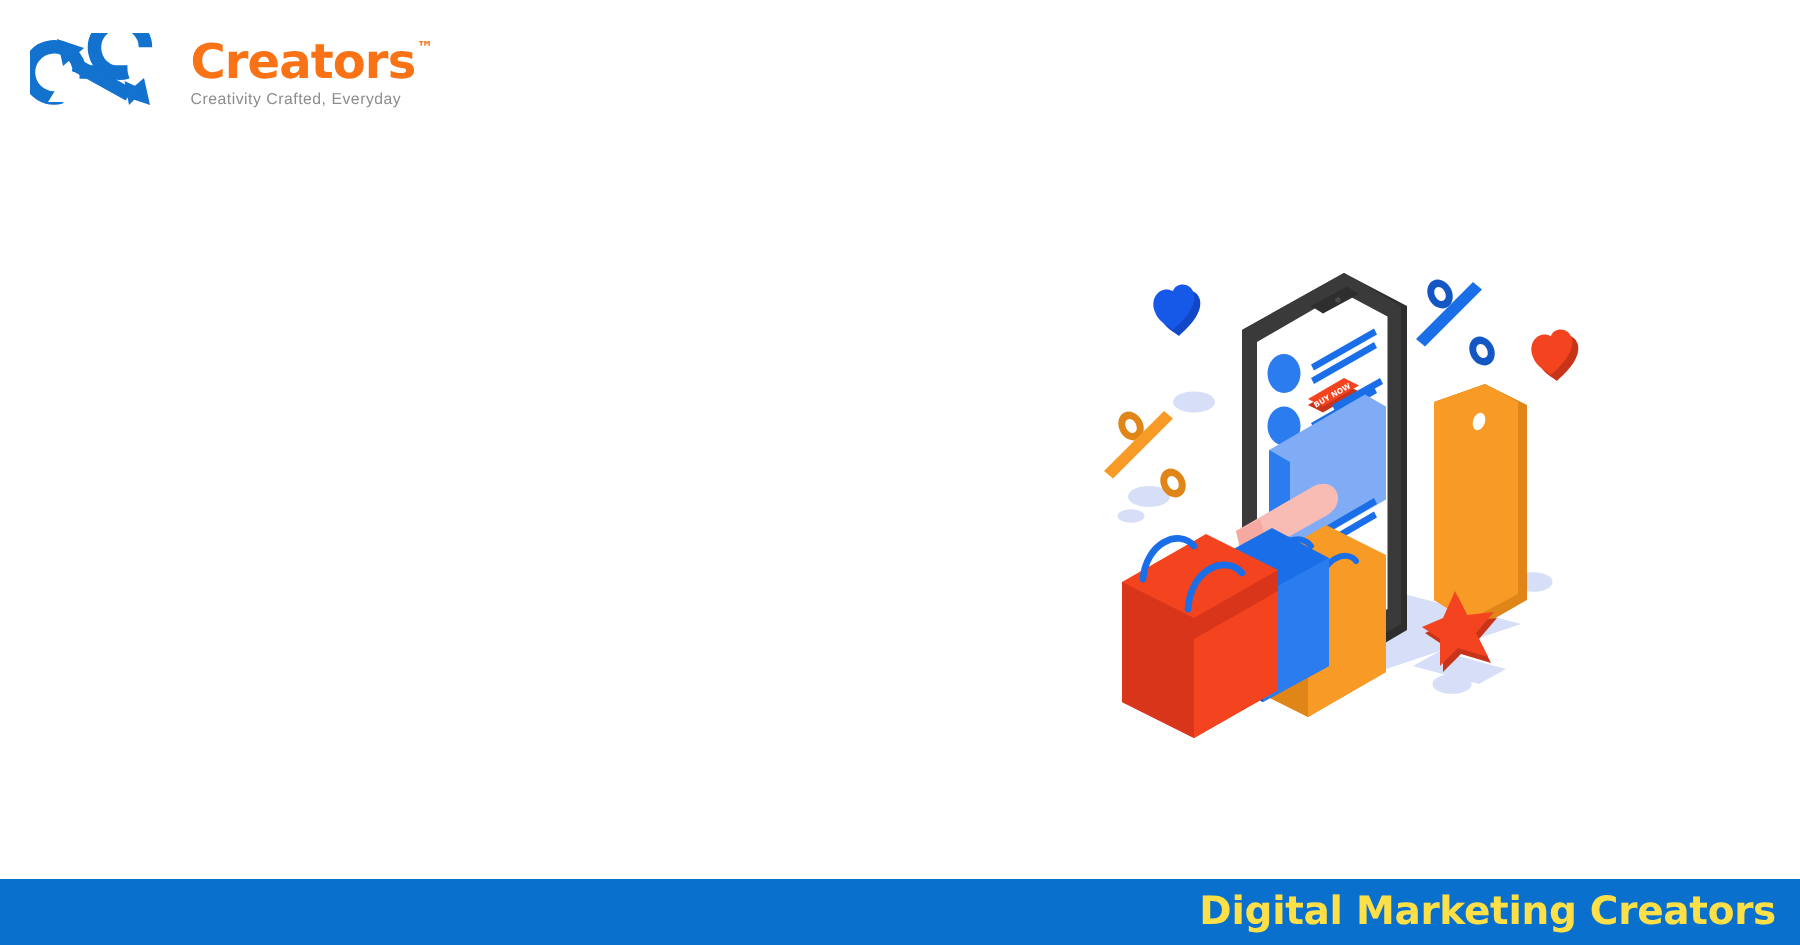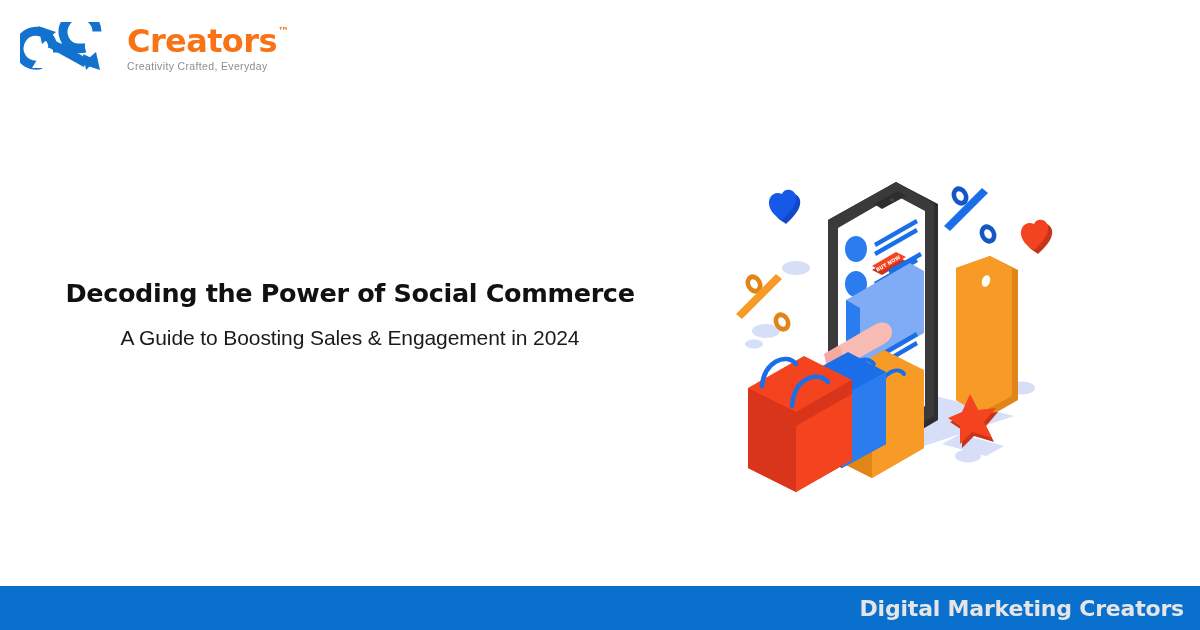--- a/index.html
+++ b/index.html
@@ -68,22 +68,22 @@
 
   
   .footer-bar {
     position:absolute; left:0; bottom:0;
     width:1200px; height:44px;
     background:#0A70CE;
     display:flex; align-items:center; justify-content:flex-end;
   }
   .footer-text {
     font-family:"DejaVu Sans", sans-serif;
-    font-size:22px; font-weight:bold;
-    color:#e5e5e5; letter-spacing:-0.2px;
+    font-size:26px; font-weight:bold;
+    color:#fde047; letter-spacing:-0.2px;
     padding-right:16px;
   }
 </style>
 </head>
 <body>
 
 <div class="banner">
 
   <div class="logo-block">
     <span class="logo-mark-wrap">
@@ -102,24 +102,20 @@
     </span>
     <span class="logo-text-col">
       <span class="logo-word-row">
         <span class="logo-word">Creators</span>
         <span class="logo-tm">™</span>
       </span>
       <span class="logo-tagline">Creativity Crafted, Everyday</span>
     </span>
   </div>
 
-  <div class="text-block">
-    <div class="headline">Decoding the Power of Social Commerce</div>
-    <div class="subheadline">A Guide to Boosting Sales &amp; Engagement in 2024</div>
-  </div>
 
   <div class="illustration">
     <svg viewBox="0 0 340 350" aria-hidden="true">
 
       <g>
         <path d="M196 245 L286 268 L196 298 L106 272 Z" fill="#D6DEF8"></path>
         <path d="M120 282 L170 294 L152 304 L104 292 Z" fill="#D6DEF8"></path>
         <path d="M232 286 L276 298 L258 308 L214 296 Z" fill="#D6DEF8"></path>
       </g>
 

